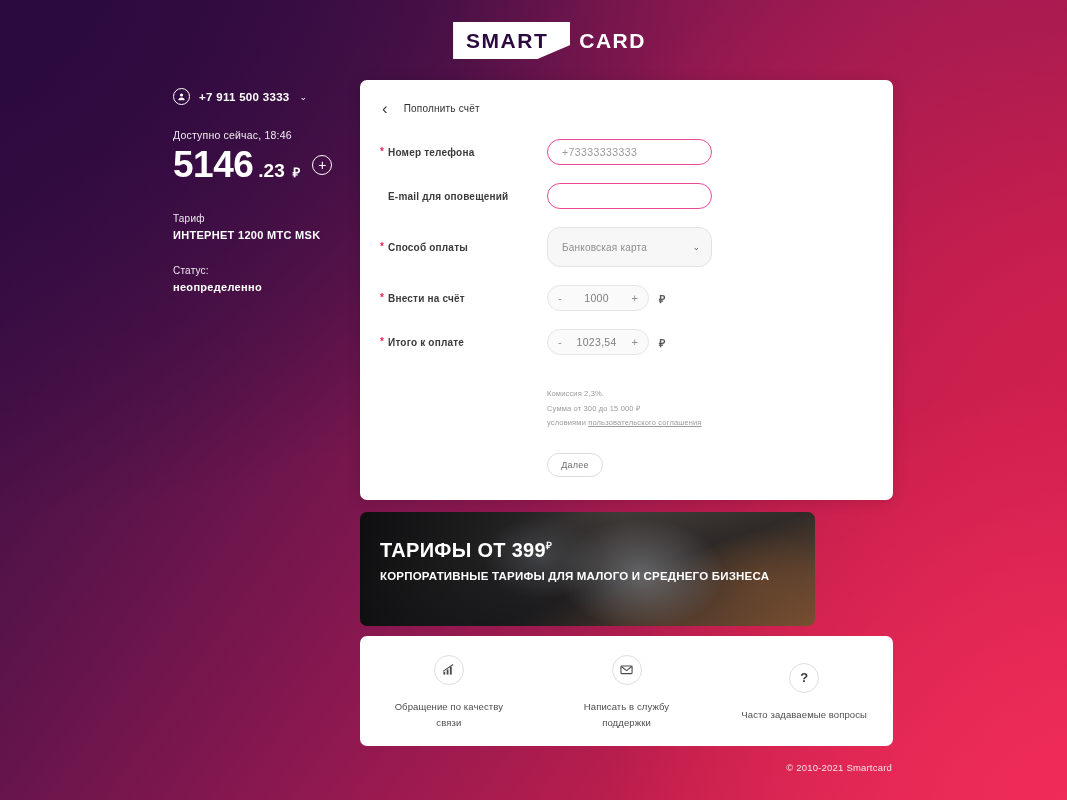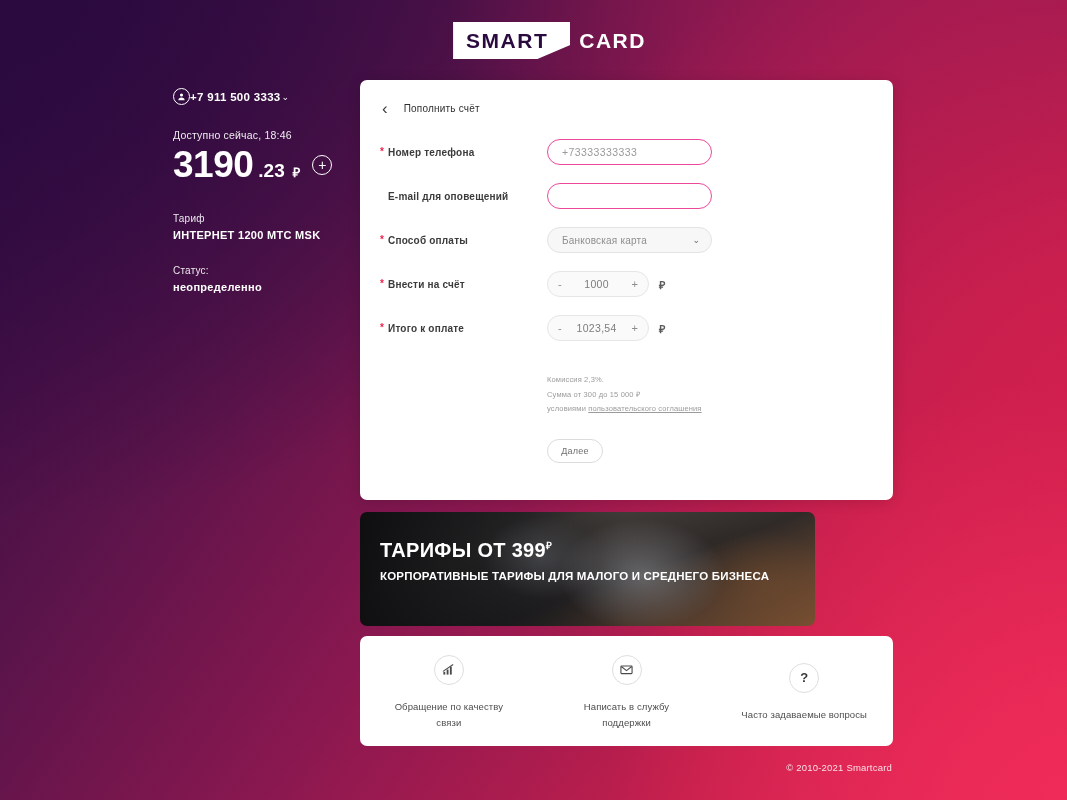--- a/index.html
+++ b/index.html
@@ -38,21 +38,21 @@
   }
   .logo-card {
     color: #ffffff; font-size: 21px; font-weight: bold; letter-spacing: 1.5px;
     line-height: 1;
   }
 
   
   .sidebar {
     position: absolute; left: 173px; top: 88px; width: 180px; color: #fff;
   }
-  .account-row { display: flex; align-items: center; margin-bottom: 24px; }
+  .account-row { display: flex; align-items: center; gap: 9px; margin-bottom: 24px; }
   .avatar-icon {
     width: 17px; height: 17px; border-radius: 50%;
     border: 1.4px solid #fff; display: flex; align-items: center; justify-content: center;
     flex: none;
   }
   .avatar-icon svg { display: block; }
   .phone-top { font-size: 11.5px; font-weight: bold; letter-spacing: .3px; white-space: nowrap; }
   .chev-down { font-size: 9px; opacity: .95; margin-left: 1px; }
 
   .avail-label { font-size: 10.5px; opacity: .92; margin-bottom: 5px; letter-spacing: .2px; }
@@ -97,21 +97,21 @@
   }
   .req-star {
     position: absolute; left: 0; top: -1px; color: #e8254f; font-size: 10px;
   }
   .f-input {
     width: 165px; height: 26px; border: 1px solid #ec4899; border-radius: 13px;
     background: #fff; font-size: 10.5px; color: #9a9a9a; padding: 0 14px;
     font-family: "Liberation Sans", sans-serif; outline: none; letter-spacing: .4px;
   }
   .f-select {
-    width: 165px; height: 26px; border: 1px solid #e3e3e3; border-radius: 13px;
+    width: 165px; height: 40px; border: 1px solid #e3e3e3; border-radius: 13px;
     background: #f7f7f7; font-size: 10px; color: #8e8e8e; padding: 0 14px;
     font-family: "Liberation Sans", sans-serif; outline: none;
     appearance: none; -webkit-appearance: none; cursor: pointer; letter-spacing: .2px;
   }
   .select-wrap { position: relative; width: 165px; }
   .select-arrow {
     position: absolute; right: 12px; top: 50%; transform: translateY(-50%);
     font-size: 9px; color: #6a6a6a; pointer-events: none;
   }
 
@@ -203,21 +203,21 @@
         <path d="M1.8 11c0-2.3 1.9-3.6 4.2-3.6s4.2 1.3 4.2 3.6z" fill="#fff"></path>
       </svg>
     </span>
     <span class="phone-top">+7 911 500 3333</span>
     <span class="chev-down">⌄</span>
   </div>
 
   <div class="avail-label">Доступно сейчас, 18:46</div>
 
   <div class="balance-row">
-    <span class="bal-int">3190</span>
+    <span class="bal-int">5146</span>
     <span class="bal-frac">.23</span>
     <span class="bal-cur">₽</span>
     <span class="plus-btn">+</span>
   </div>
 
   <div class="side-block">
     <div class="side-key">Тариф</div>
     <div class="side-val">ИНТЕРНЕТ 1200 МТС MSK</div>
   </div>
 

